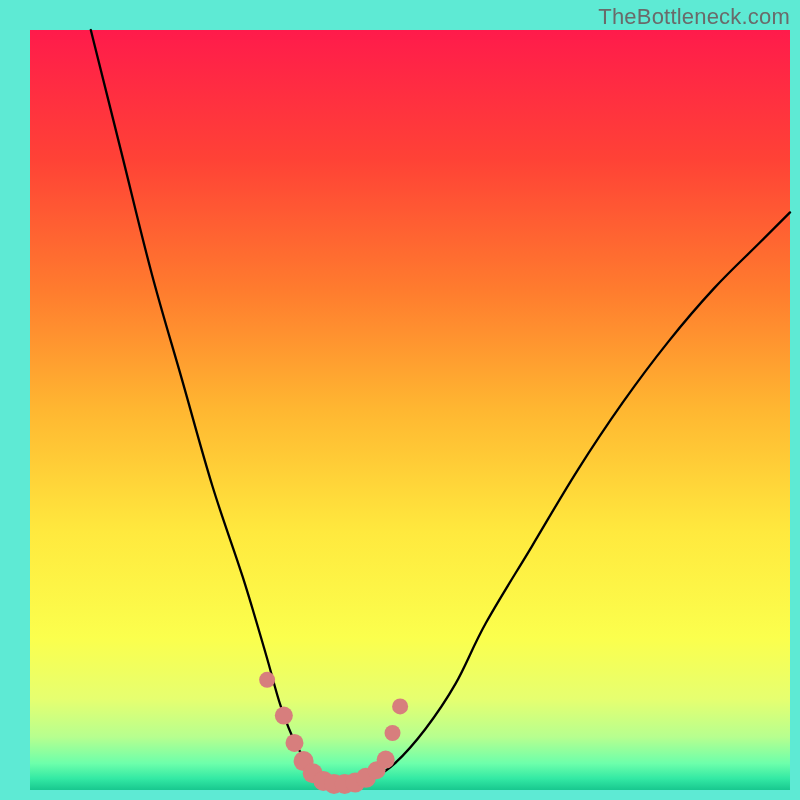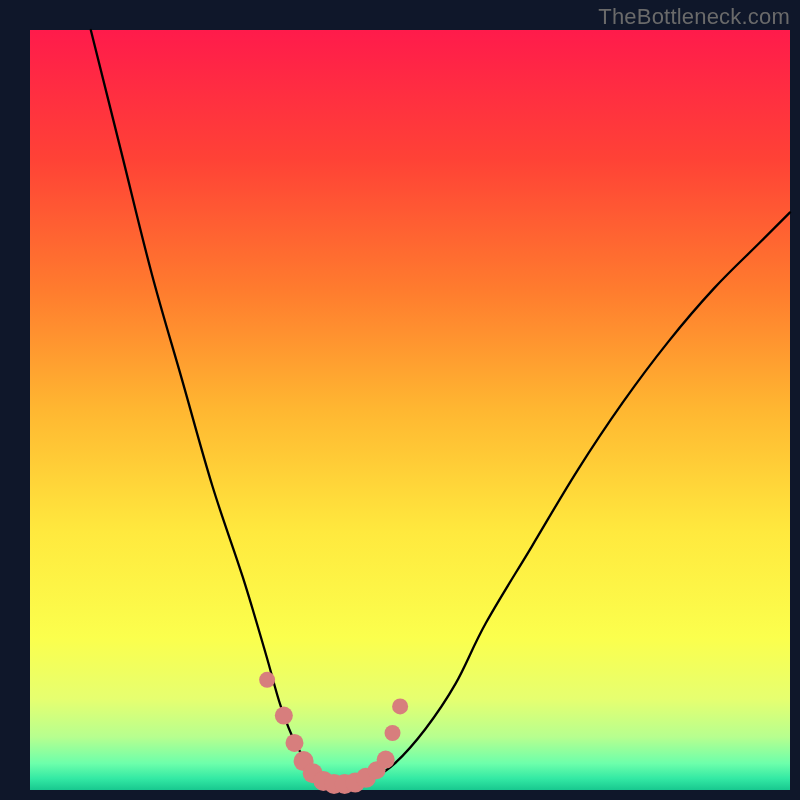--- a/index.html
+++ b/index.html
@@ -8,21 +8,21 @@
     width: 800px;
     height: 800px;
     overflow: hidden;
     background: #000;
     font-family: Arial, Helvetica, sans-serif;
   }
   .stage {
     position: relative;
     width: 800px;
     height: 800px;
-    background: #0f172a;
+    background: #5eead4;
   }
   .watermark {
     position: absolute;
     top: 4px;
     right: 10px;
     color: #6a6a6a;
     font-size: 22px;
     font-weight: 400;
     letter-spacing: 0.2px;
     font-family: Arial, Helvetica, sans-serif;

